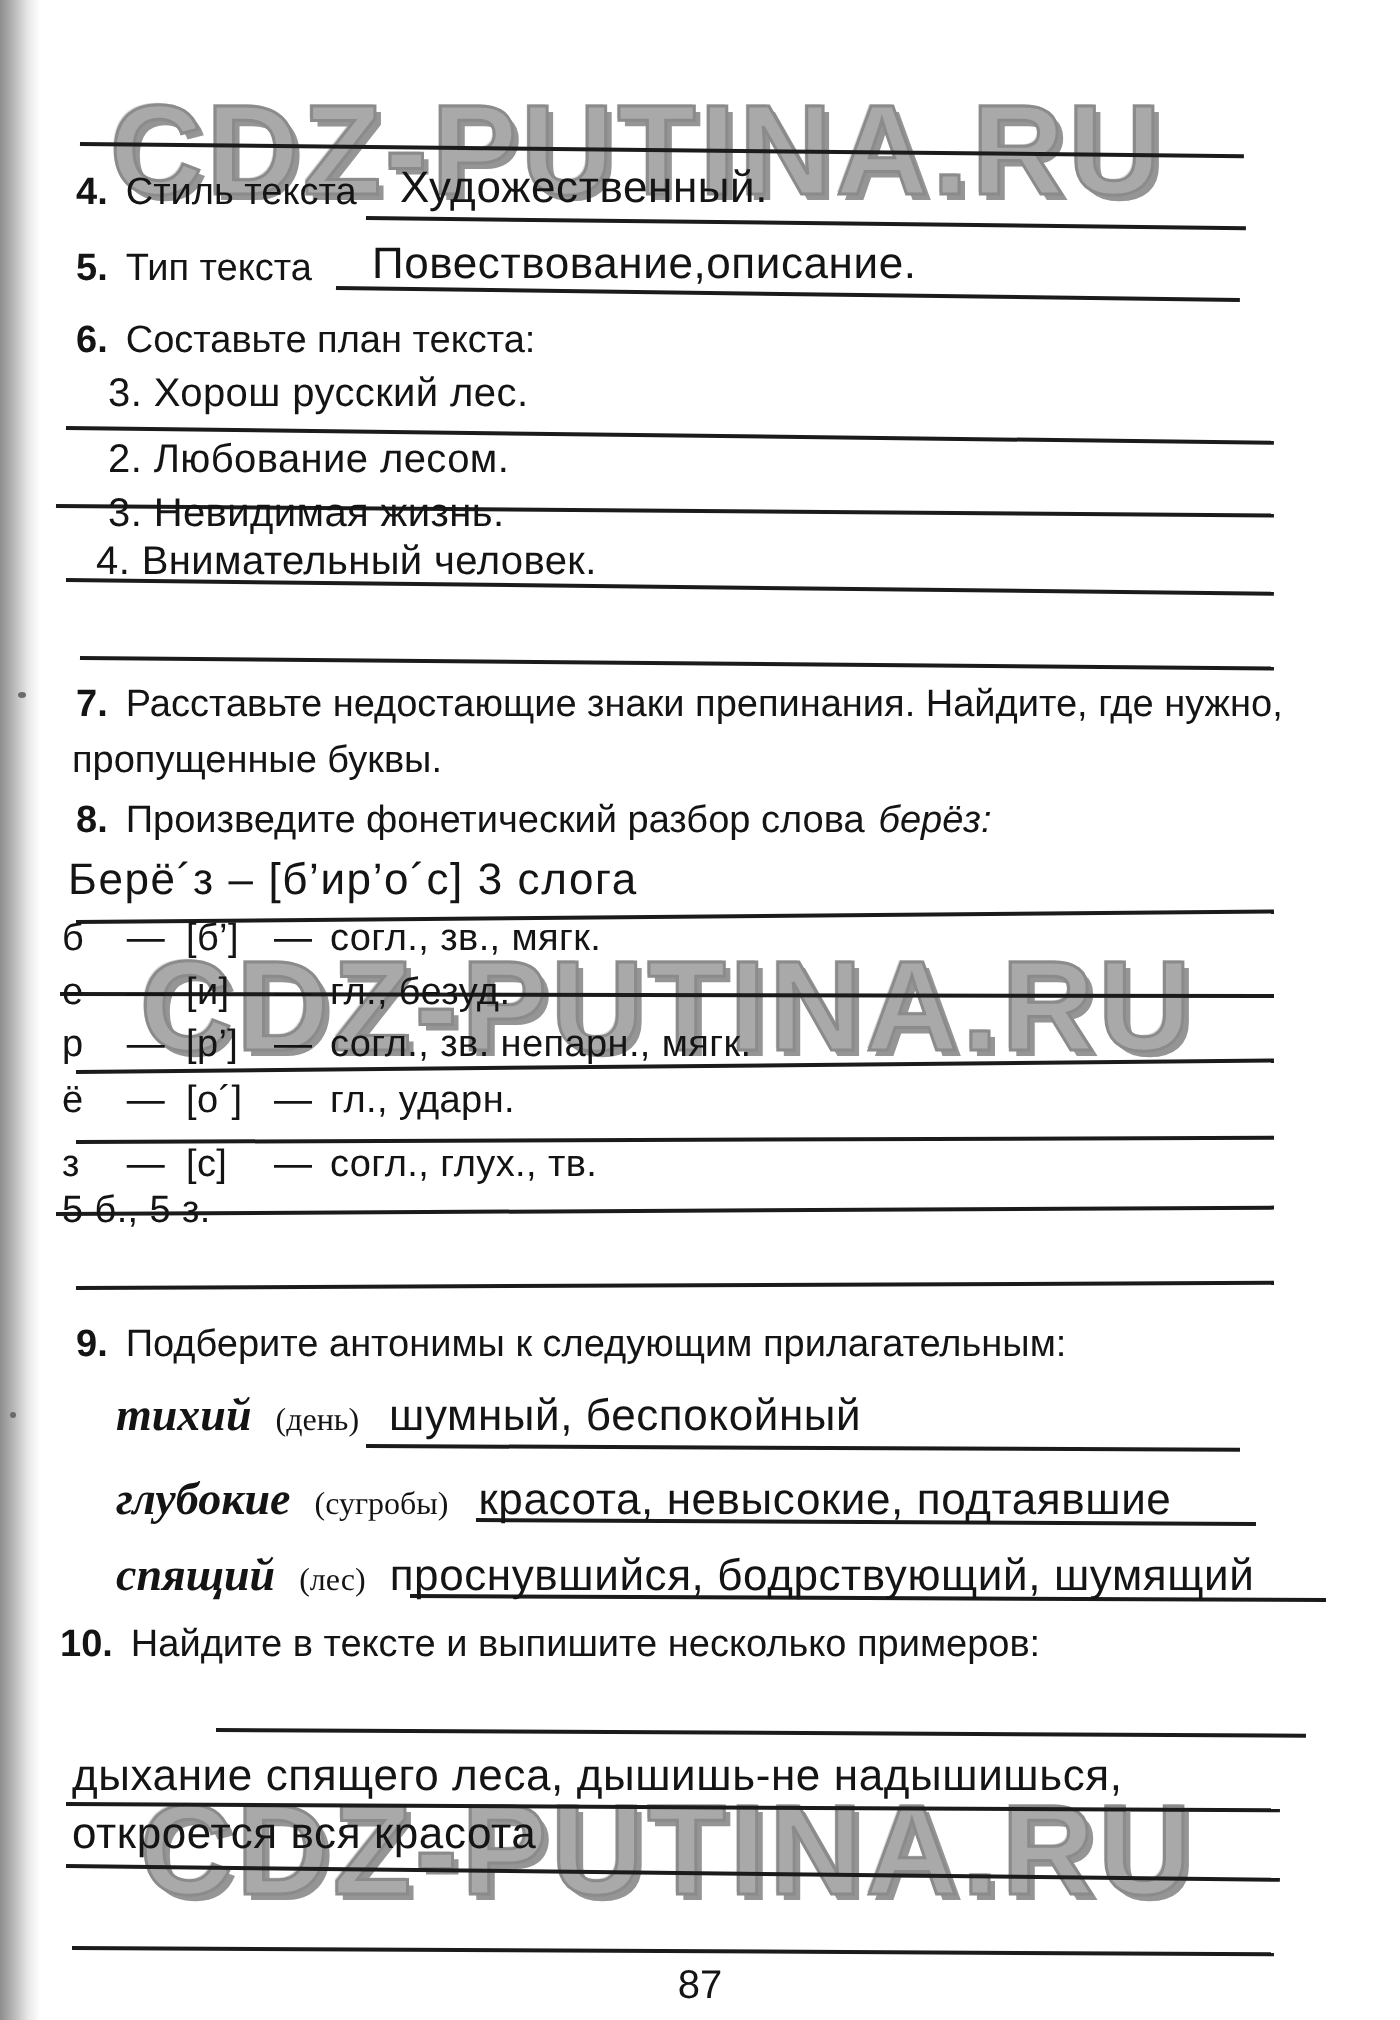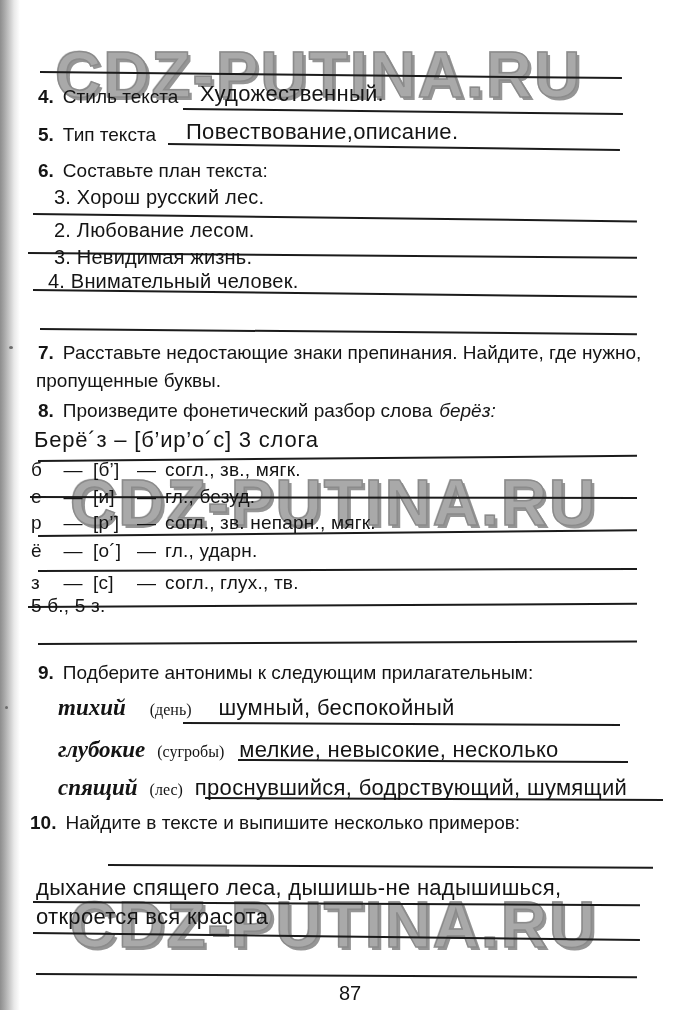--- a/index.html
+++ b/index.html
@@ -130,29 +130,29 @@
     <span class="s">[с]</span>
     <span class="d2">—</span>
     <span>согл., глух., тв.</span>
   </div>
   <div class="t ph" style="left:31px;top:595px;">5 б., 5 з.</div>
 
   <div class="t row" style="left:38px;top:662px;">
     <span class="num">9.</span>
     <span class="prompt">Подберите антонимы к следующим прилагательным:</span>
   </div>
-  <div class="t row" style="left:58px;top:695px;gap:12px;">
+  <div class="t row" style="left:58px;top:695px;">
     <span class="sw">тихий</span>
     <span class="sp">(день)</span>
     <span class="ans sa">шумный, беспокойный</span>
   </div>
   <div class="t row" style="left:58px;top:737px;">
     <span class="sw">глубокие</span>
     <span class="sp">(сугробы)</span>
-    <span class="ans sa">мелкие, невысокие, несколько</span>
+    <span class="ans sa">красота, невысокие, подтаявшие</span>
   </div>
   <div class="t row" style="left:58px;top:775px;">
     <span class="sw">спящий</span>
     <span class="sp">(лес)</span>
     <span class="ans" style="margin-left:12px;">проснувшийся, бодрствующий, шумящий</span>
   </div>
 
   <div class="t row" style="left:30px;top:812px;">
     <span class="num">10.</span>
     <span class="prompt">Найдите в тексте и выпишите несколько примеров:</span>

